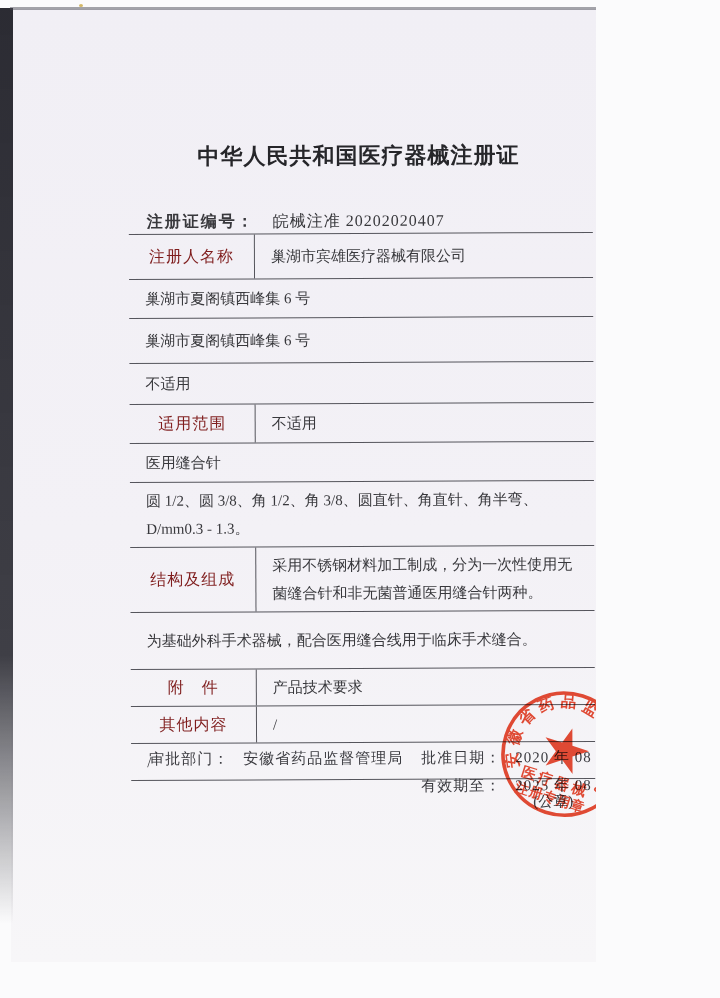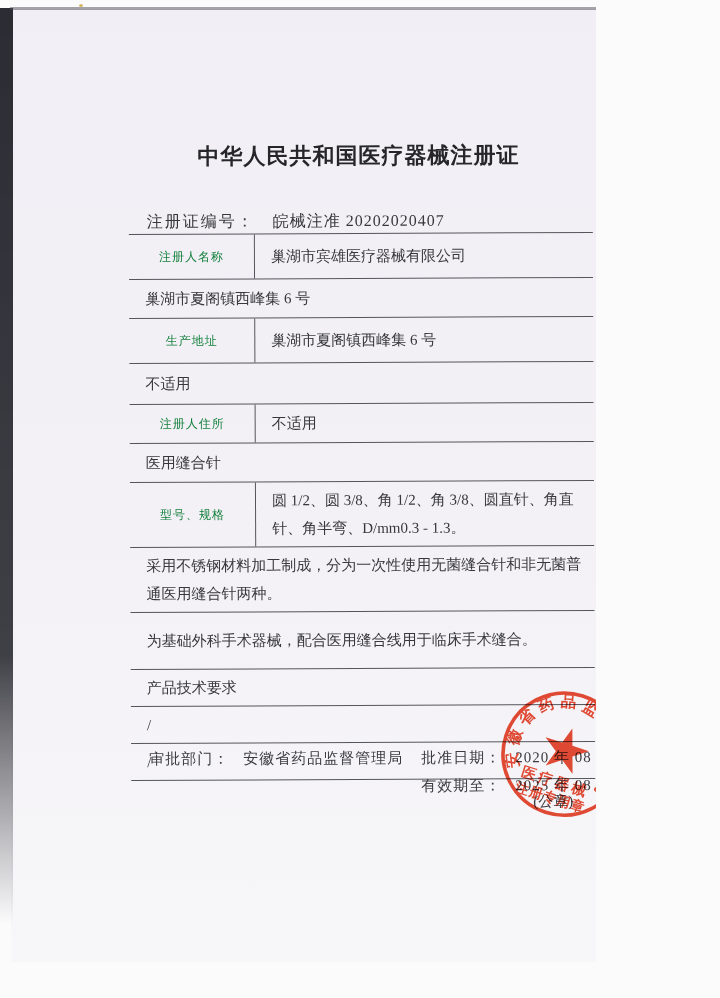--- a/index.html
+++ b/index.html
@@ -12,28 +12,28 @@
   .edge-left{position:absolute;left:0;top:8px;width:13px;height:925px;
              background:linear-gradient(to bottom,rgba(32,32,40,.95) 0%,rgba(42,42,50,.9) 70%,rgba(60,60,70,0) 99%);
              filter:blur(.4px);}
   .edge-top{position:absolute;left:10px;top:7px;width:710px;height:3px;
             background:rgba(75,75,85,.5);filter:blur(.7px);}
   .speck{position:absolute;width:4px;height:3px;border-radius:50%;background:#c9a742;opacity:.8;}
   .content{position:absolute;left:0;top:0;width:720px;height:998px;transform:rotate(-.25deg);}
   .title{position:absolute;top:141px;left:0;width:720px;text-align:center;
          font-size:22px;font-weight:bold;letter-spacing:1px;color:#26262a;}
   .regline{position:absolute;top:211px;left:148px;display:flex;font-size:16px;}
-  .regline .lab{width:126px;letter-spacing:2px;}
+  .regline .lab{width:126px;letter-spacing:2px;font-weight:bold;}
   .regline .val{letter-spacing:1px;text-align:center;}
   .ctable{position:absolute;left:130px;top:233px;width:464px;
           border-top:1.5px solid #55555c;box-sizing:border-box;}
   .trow{display:flex;border-bottom:1.4px solid #55555c;}
   .tlab{width:126px;box-sizing:border-box;border-right:1.3px solid #55555c;
         display:flex;align-items:center;justify-content:center;
-        font-size:12px;letter-spacing:1px;color:#15803d;}
+        font-size:16px;letter-spacing:1px;color:#7f1d1d;}
   .tval{flex:1;display:flex;align-items:center;box-sizing:border-box;
         padding:4px 8px 4px 16px;font-size:15px;line-height:28px;color:#38383c;}
   .footer-item{position:absolute;display:flex;font-size:15px;color:#3b3b40;}
   .footer-item .flab{letter-spacing:1px;font-family:Liberation Serif, serif;}
   .footer-item .fval{margin-left:14px;letter-spacing:1px;}
   .seal-note{position:absolute;top:793px;left:532px;font-size:15px;color:#3b3b40;}
   .stamp{position:absolute;left:458px;top:650px;width:210px;height:210px;
          mix-blend-mode:multiply;opacity:.92;transform:rotate(18deg);}
   .stamp text{font-family:"Liberation Sans","DejaVu Sans",sans-serif;font-weight:bold;}
 </style>
@@ -59,47 +59,48 @@
 
     <div class="ctable">
       <div class="trow" style="min-height:44px;">
         <div class="tlab">注册人名称</div>
         <div class="tval">巢湖市宾雄医疗器械有限公司</div>
       </div>
       <div class="trow" style="min-height:38px;">
         <div class="tval">巢湖市夏阁镇西峰集 6 号</div>
       </div>
       <div class="trow" style="min-height:44px;">
-        <div class="tlab">生产地址</div>
         <div class="tval">巢湖市夏阁镇西峰集 6 号</div>
       </div>
       <div class="trow" style="min-height:40px;">
         <div class="tval">不适用</div>
       </div>
       <div class="trow" style="min-height:38px;">
-        <div class="tlab">注册人住所</div>
+        <div class="tlab">适用范围</div>
         <div class="tval">不适用</div>
       </div>
       <div class="trow" style="min-height:38px;">
         <div class="tval">医用缝合针</div>
       </div>
       <div class="trow" style="min-height:56px;">
-        <div class="tlab">型号、规格</div>
         <div class="tval">圆 1/2、圆 3/8、角 1/2、角 3/8、圆直针、角直针、角半弯、D/mm0.3 - 1.3。</div>
       </div>
       <div class="trow" style="min-height:56px;">
+        <div class="tlab">结构及组成</div>
         <div class="tval">采用不锈钢材料加工制成，分为一次性使用无菌缝合针和非无菌普通医用缝合针两种。</div>
       </div>
       <div class="trow" style="min-height:56px;">
         <div class="tval">为基础外科手术器械，配合医用缝合线用于临床手术缝合。</div>
       </div>
       <div class="trow" style="min-height:34px;">
+        <div class="tlab">附　件</div>
         <div class="tval">产品技术要求</div>
       </div>
       <div class="trow" style="min-height:36px;">
+        <div class="tlab">其他内容</div>
         <div class="tval">/</div>
       </div>
       <div class="trow" style="min-height:32px;">
         <div class="tval">/</div>
       </div>
     </div>
 
     <div class="footer-item" style="top:749px;left:148px;">
       <span class="flab">审批部门：</span>
       <span class="fval">安徽省药品监督管理局</span>

